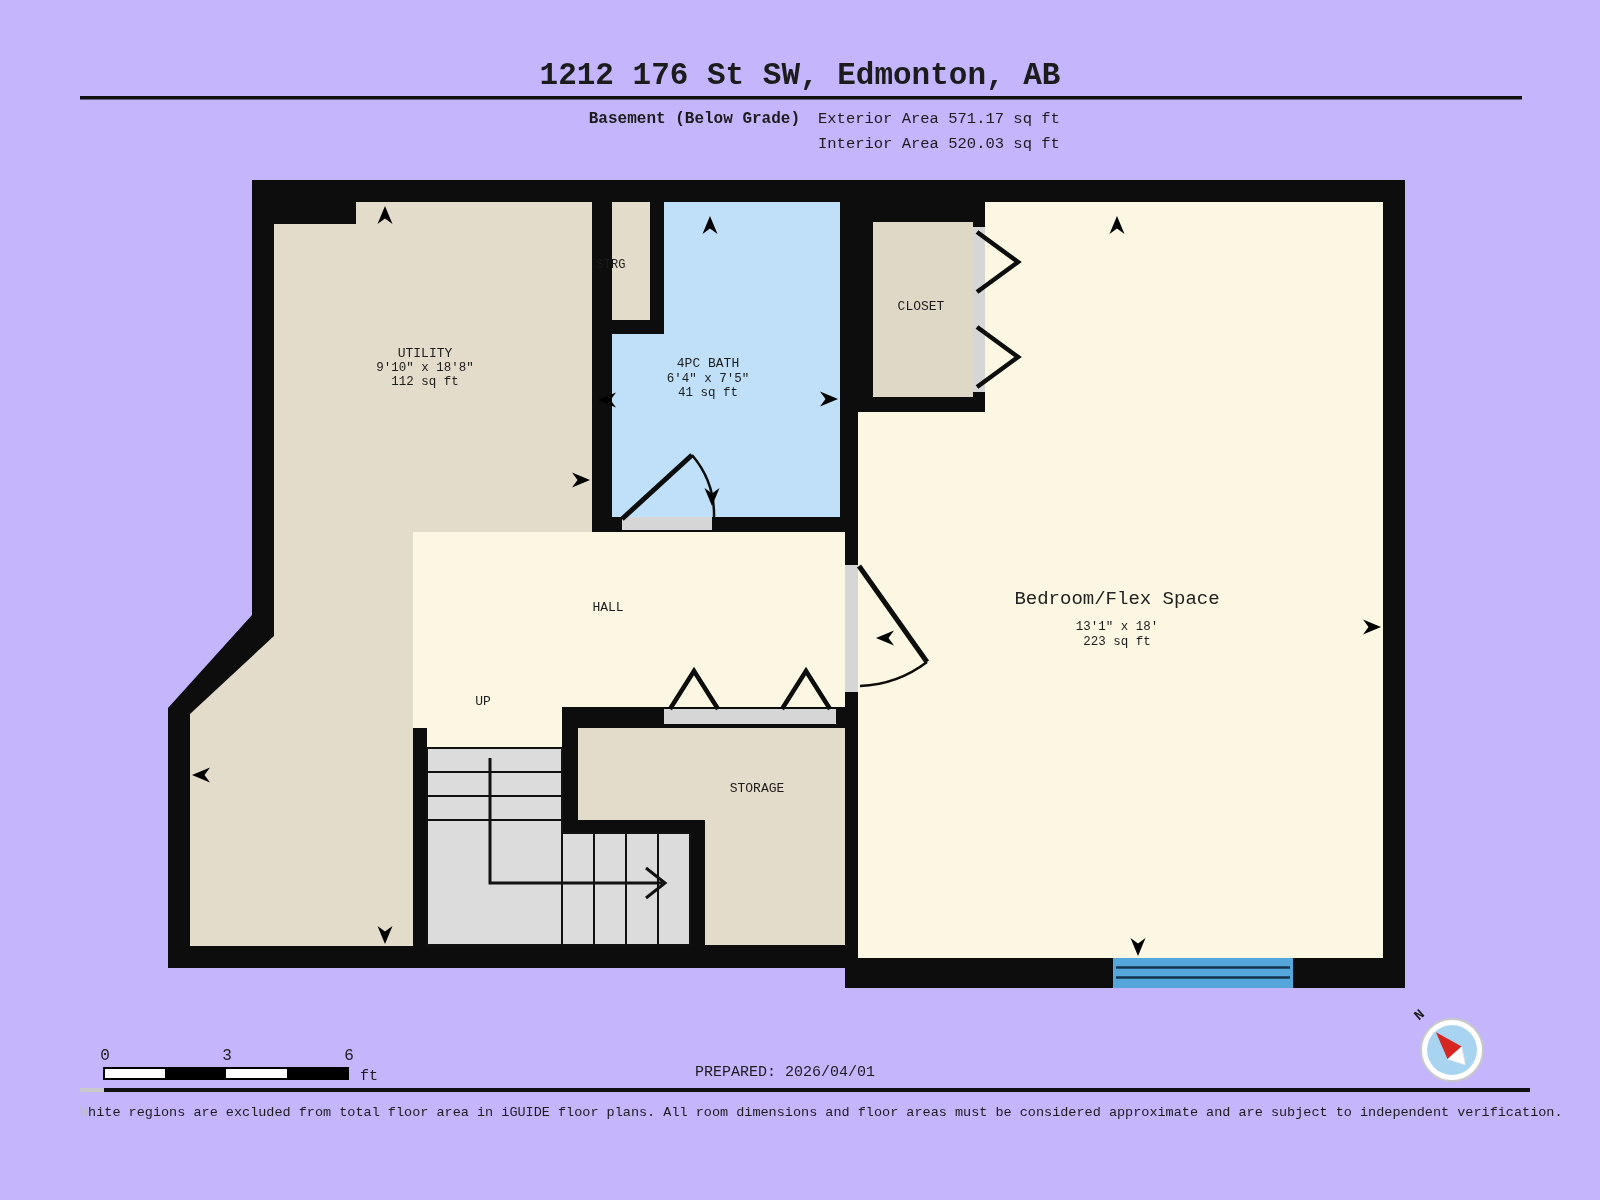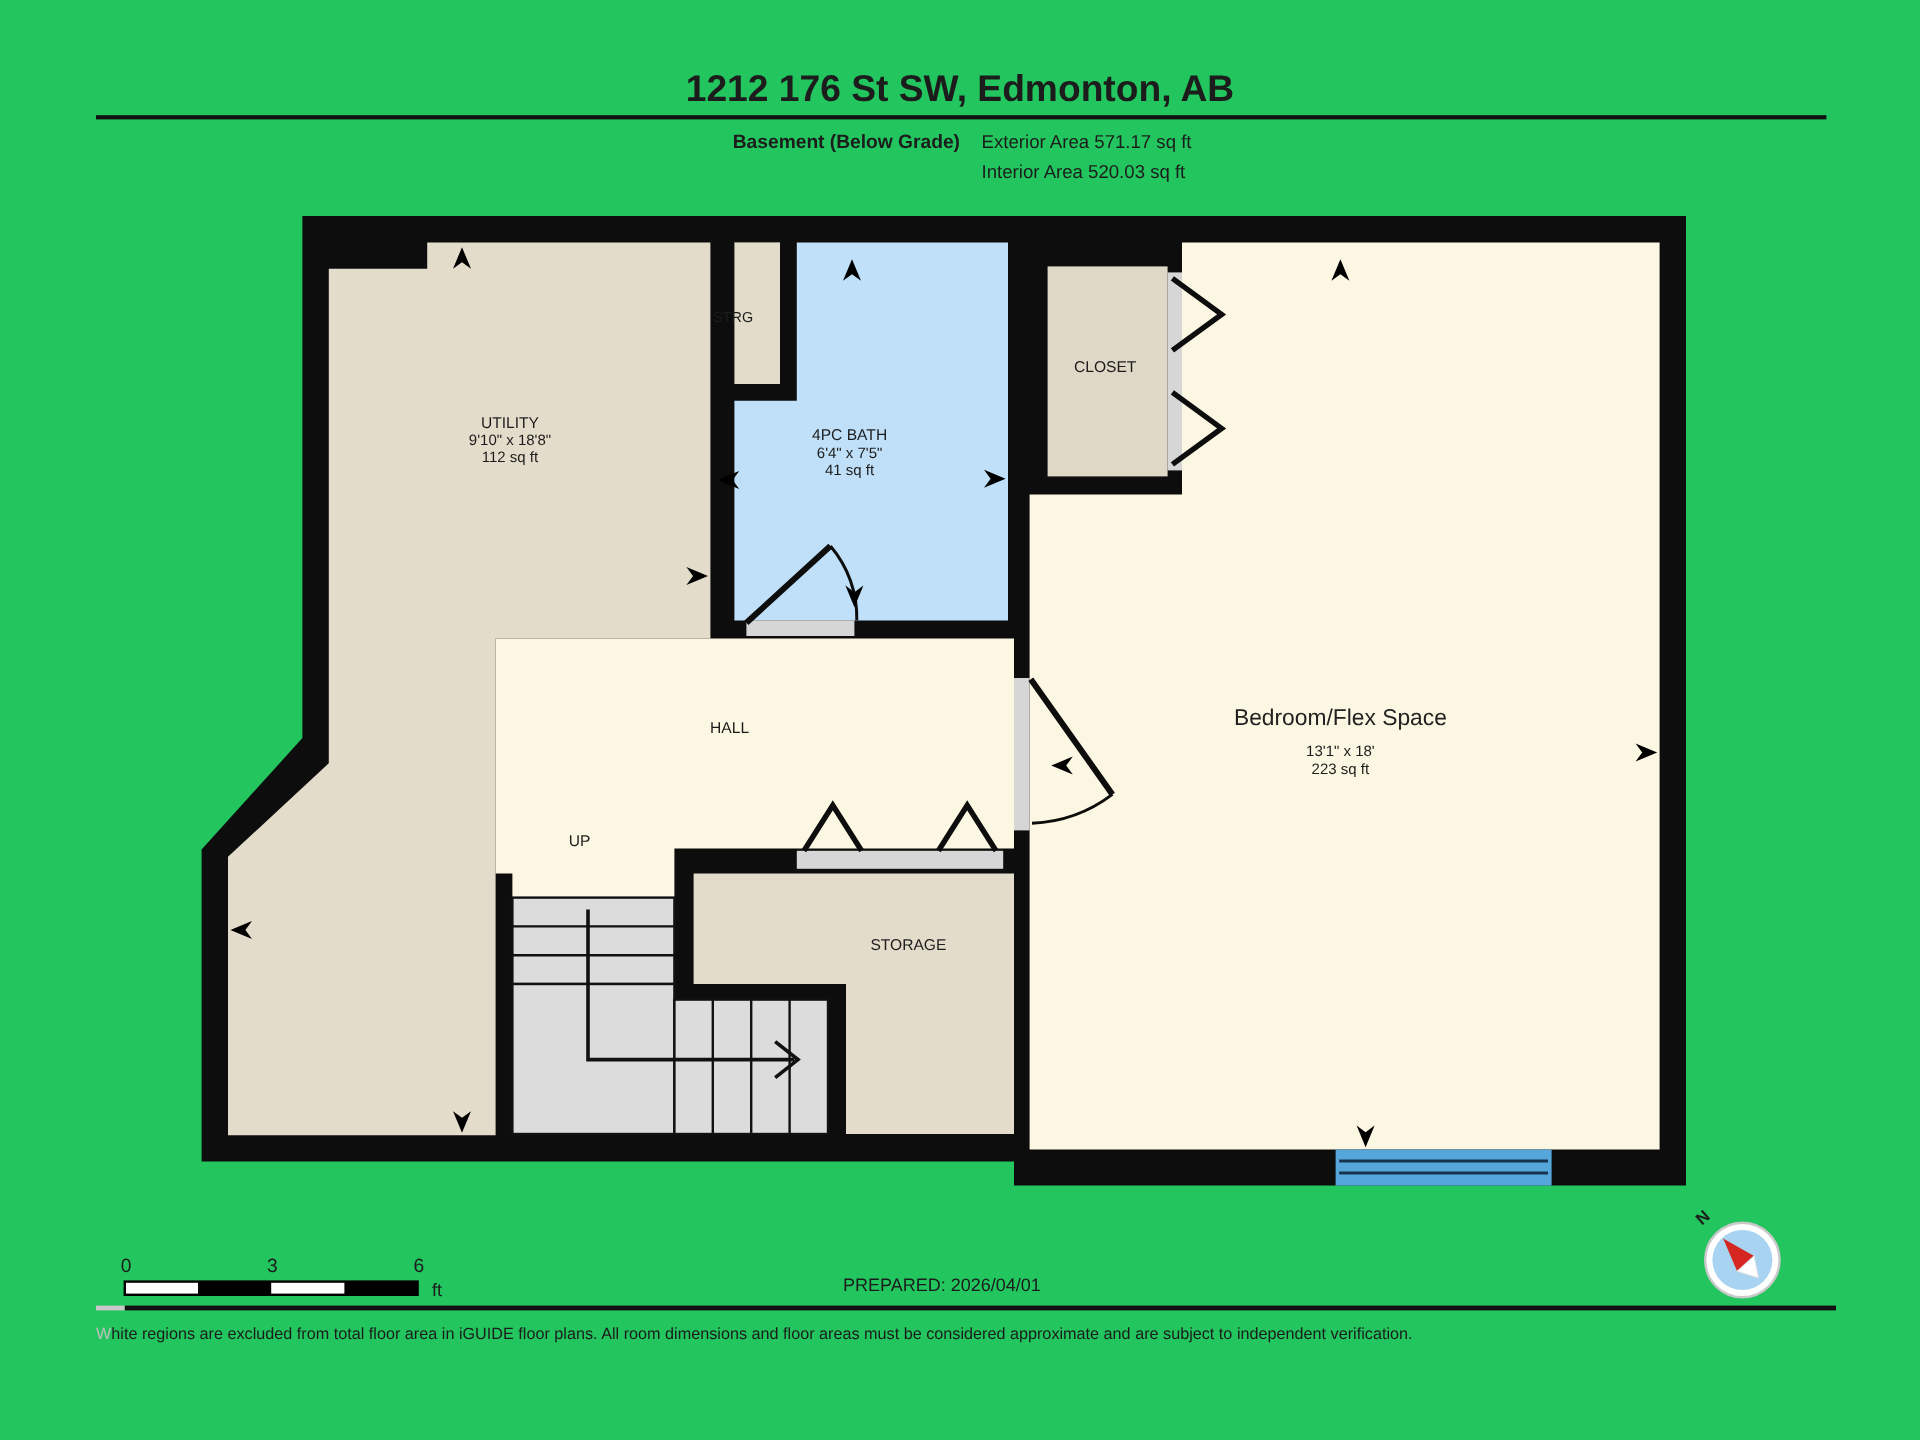--- a/index.html
+++ b/index.html
@@ -1,17 +1,17 @@
 <!DOCTYPE html>
 <html><head>
 <meta charset="utf-8">
 <style>
   html,body{margin:0;padding:0;background:#ffffff;}
-  .page{position:relative;width:1600px;height:1200px;background:#22c55e;overflow:hidden;
-        font-family:Liberation Sans, sans-serif;}
+  .page{position:relative;width:1600px;height:1200px;background:#c4b5fd;overflow:hidden;
+        font-family:Liberation Mono, monospace;}
   svg{position:absolute;left:0;top:0;}
   text{fill:#1c1c1c;}
   .title{font-size:31px;font-weight:bold;}
   .sub-bold{font-size:16px;font-weight:bold;}
   .sub{font-size:15.5px;}
   .room{font-size:13px;}
   .room-sm{font-size:12px;}
   .dims{font-size:12.5px;}
   .bedroom-name{font-size:19px;fill:#222222;}
   .tick{font-size:16px;}

